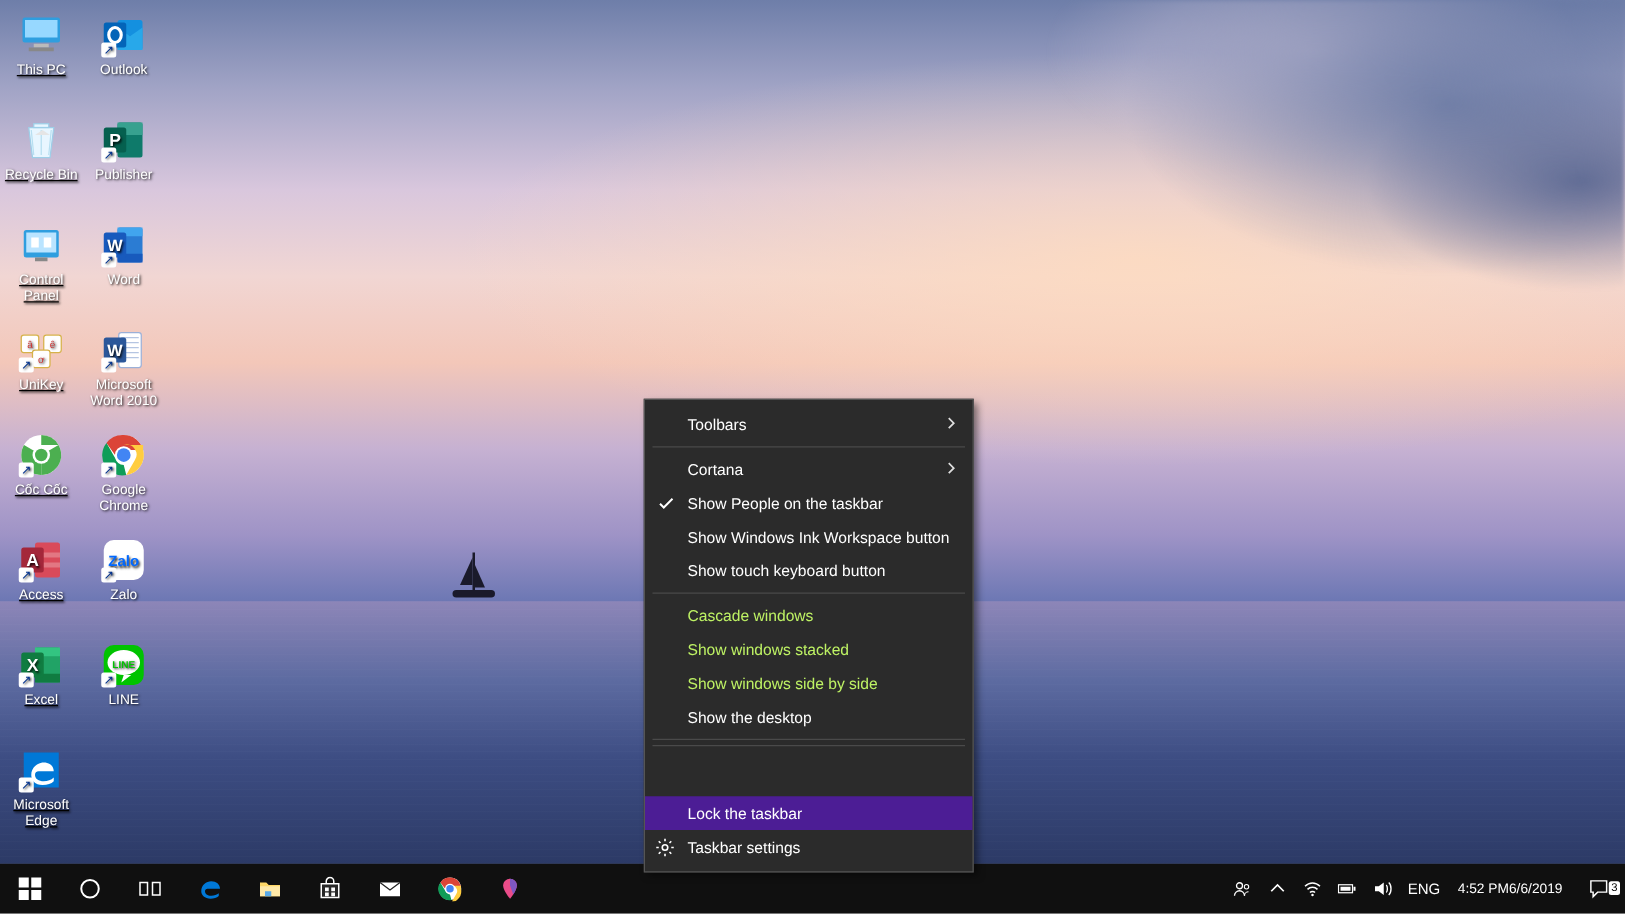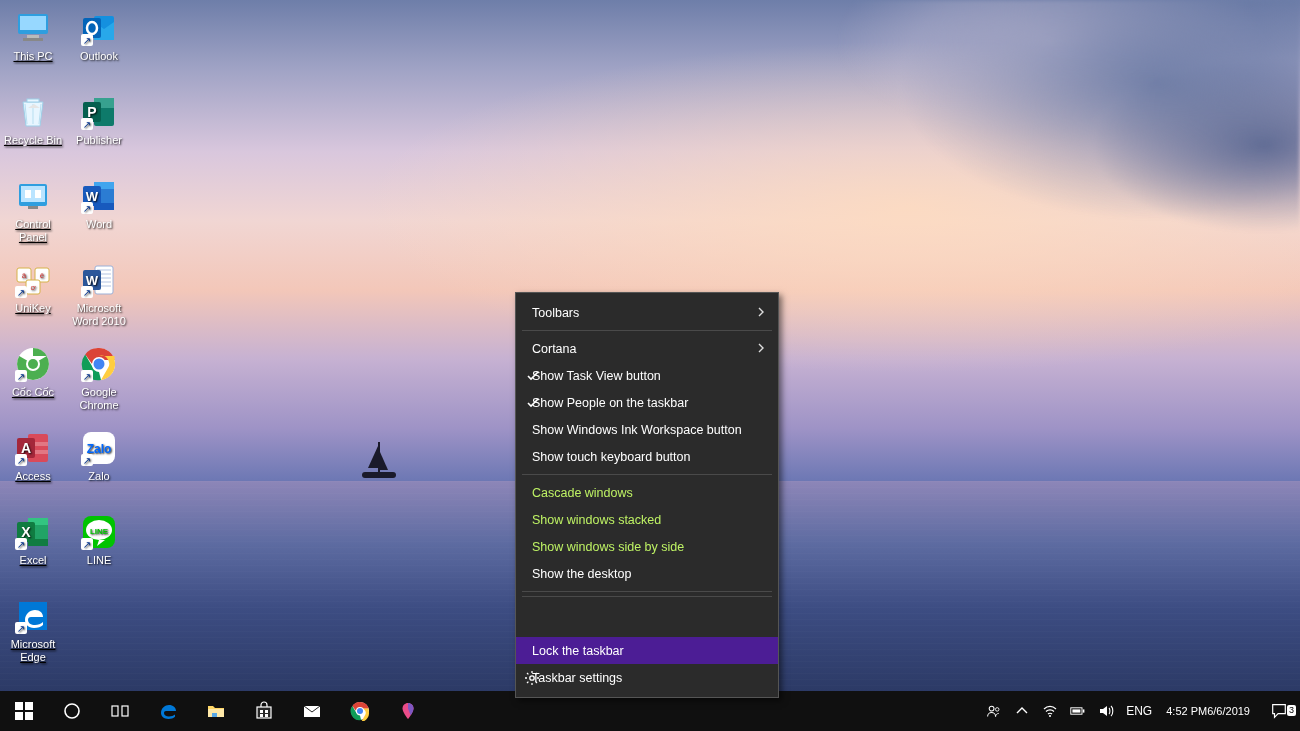--- a/index.html
+++ b/index.html
@@ -88,21 +88,21 @@
   .clock { display:flex; flex-direction:row; align-items:flex-end; justify-content:center; padding:0 8px; line-height:14px; font-size:11px; cursor:pointer; }
   .action-center { width:42px; display:flex; align-items:center; justify-content:center; position:relative; cursor:pointer; }
 
   
   .ctx {
     position:absolute; left:515px; bottom:33px; width:264px;
     background:#2b2b2b; color:#fff; font-size:12.5px; border:1px solid #555; box-shadow:3px 3px 6px rgba(0,0,0,.5);
     z-index:50;
   }
   .ctx .item {
-    display:flex; align-items:center; height:27px; padding:0 14px 0 16px; position:relative; cursor:default;
+    display:flex; align-items:center; height:27px; padding:0 14px 0 34px; position:relative; cursor:default;
   }
   .ctx .item.enabled { color:#fff; }
   .ctx .item.disabled { color:#bef264; }
   .ctx .item.hover { background:#4c1d95;margin-top:40px; }
   .ctx .item .chk { position:absolute; left:10px; top:50%; transform:translateY(-50%); width:14px; height:14px; }
   .ctx .item .arrow { position:absolute; right:12px; top:50%; transform:translateY(-50%); font-size:11px; color:#ddd; }
   .ctx .sep { height:1px; background:#4a4a4a; margin:4px 6px; }
   .ctx .item .gear { position:absolute; left:8px; top:50%; transform:translateY(-50%); width:16px; height:16px; }
   .ctx { padding:6px 0; }
   .tb-btn { position:relative; }
@@ -336,26 +336,20 @@
     <div class="item enabled">
       <span>Cortana</span>
       <span class="arrow"><svg width="10" height="10" viewBox="0 0 10 10">
           <path d="M3 1l4 4-4 4" fill="none" stroke="#ddd" stroke-width="1.4"></path>
         </svg></span>
     </div>
     <div class="item enabled">
       <span class="chk"><svg viewBox="0 0 14 14">
           <path d="M2 7l3 3 7-7" fill="none" stroke="#fff" stroke-width="1.6"></path>
         </svg></span>
-      <span>Show Task View button</span>
-    </div>
-    <div class="item enabled">
-      <span class="chk"><svg viewBox="0 0 14 14">
-          <path d="M2 7l3 3 7-7" fill="none" stroke="#fff" stroke-width="1.6"></path>
-        </svg></span>
       <span>Show People on the taskbar</span>
     </div>
     <div class="item enabled">
       <span>Show Windows Ink Workspace button</span>
     </div>
     <div class="item enabled">
       <span>Show touch keyboard button</span>
     </div>
     <div class="sep"></div>
     <div class="item disabled">

